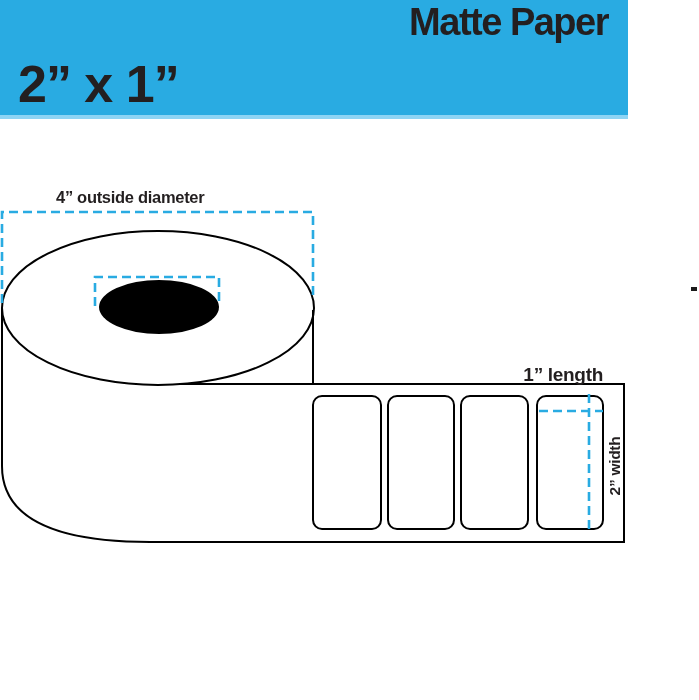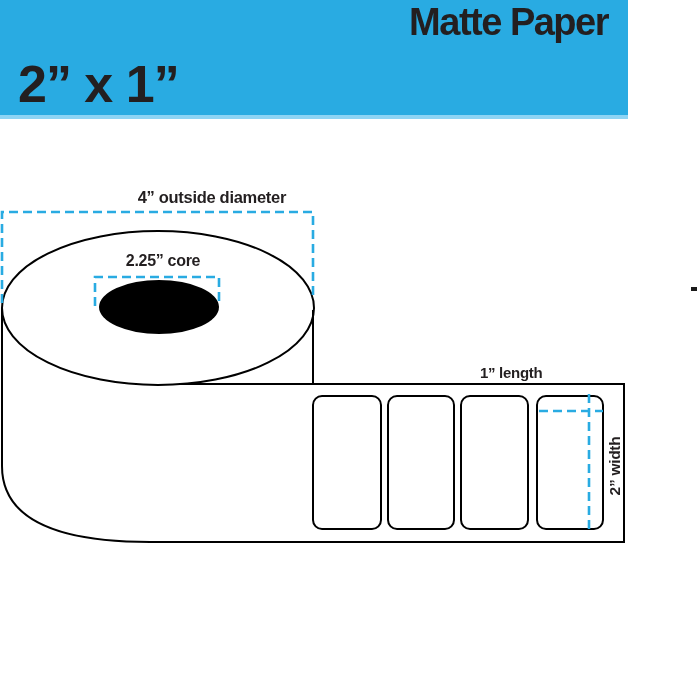--- a/index.html
+++ b/index.html
@@ -47,23 +47,23 @@
     left: 0; top: 0;
     width: 699px; height: 700px;
   }
   .dim-label {
     position: absolute;
     font-weight: 700;
     line-height: 1;
     letter-spacing: -0.3px;
     white-space: nowrap;
   }
-  .dim-od     { left: 56px;  top: 189px; width: 230px; text-align: right; font-size: 16.5px; }
+  .dim-od     { left: 56px;  top: 189px; width: 230px; text-align: left; font-size: 16.5px; }
   .dim-core   { left: 63px;  top: 253px; width: 200px; text-align: center; font-size: 16px; }
-  .dim-length { left: 480px; top: 365px; width: 123px;  font-size: 15px; }
+  .dim-length { left: 480px; top: 365px; width: 123px; text-align: right;  font-size: 19px; }
   .dim-width  {
     left: 615px; top: 466px;
     font-size: 15.5px;
     transform: translate(-50%, -50%) rotate(-90deg);
     transform-origin: center center;
   }
 </style>
 </head>
 <body>
 
@@ -92,19 +92,18 @@
     <path d="M 2 303 L 2 212 L 313 212 L 313 299" fill="none" stroke-width="2.6" stroke-dasharray="9 5" stroke="#29ABE2"></path>
     <path d="M 95 306 L 95 277 L 219 277 L 219 306" fill="none" stroke-width="2.6" stroke-dasharray="9 5" stroke="#29ABE2"></path>
     <line x1="539" y1="411" x2="603" y2="411" stroke-width="2.6" stroke-dasharray="9 5" stroke="#29ABE2"></line>
     <line x1="589" y1="394" x2="589" y2="531" stroke-width="2.6" stroke-dasharray="9 5" stroke="#29ABE2"></line>
 
     <rect x="691" y="287" width="6" height="4" fill="#1a1a1a"></rect>
   </svg>
 
   <div class="dim-label dim-od" style="color: rgb(35, 31, 32);">4” outside diameter</div>
 
-  <div class="dim-label dim-core" style="color: rgb(35, 31, 32);">2.25” core</div>
 
   <div class="dim-label dim-length" style="color: rgb(35, 31, 32);">1” length</div>
 
   <div class="dim-label dim-width" style="color: rgb(35, 31, 32);">2” width</div>
 
 </div>
 
 </body></html>

